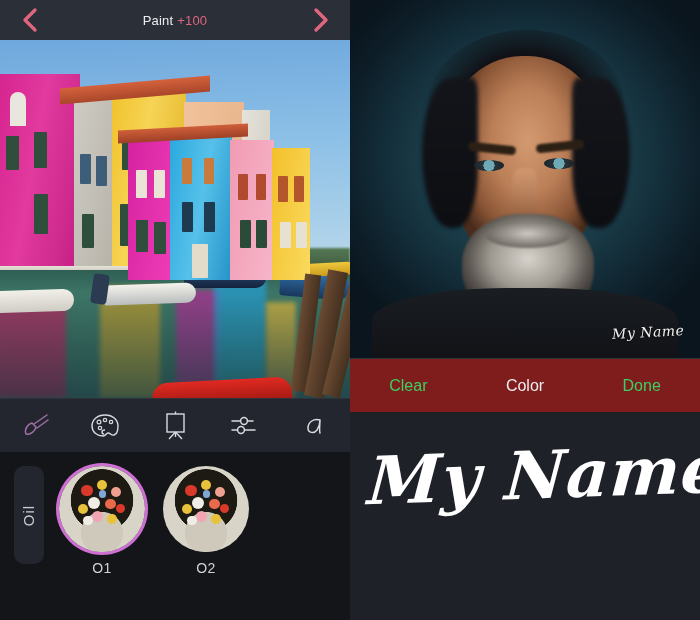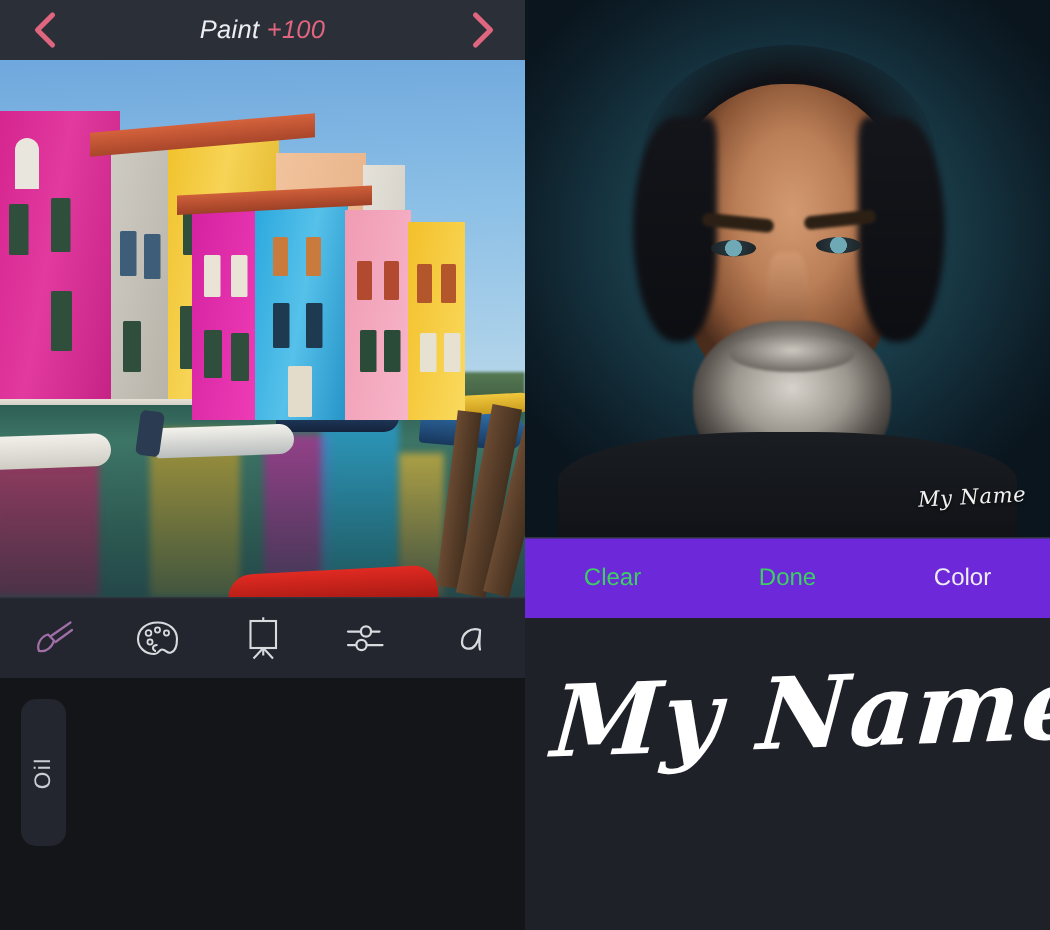--- a/index.html
+++ b/index.html
@@ -10,21 +10,21 @@
     overflow:hidden;
   }
   .screens { display:flex; width:700px; height:620px; }
 
   
   .panel-left { width:350px; height:620px; background:#1c1f26; position:relative; display:flex; flex-direction:column; }
   .header-left { height:40px; background:#2b2f38; display:flex; align-items:center; justify-content:space-between; padding:0 16px; flex:0 0 40px; }
   .header-right { height:40px; background:#323845; display:flex; align-items:center; justify-content:space-between; padding:0 16px; flex:0 0 40px; }
   .chev { width:26px; height:26px; display:flex; align-items:center; justify-content:center; cursor:pointer; }
   .chev svg { display:block; }
-  .hdr-title { font-size:17px; color:#eceef1; letter-spacing:.2px; font-weight:400;font-style:italic; }
+  .hdr-title { font-size:13px; color:#eceef1; letter-spacing:.2px; font-weight:400; }
   .hdr-badge { color:#e0657f; }
   .hdr-title-r { font-size:17px; color:#eceef1; letter-spacing:.2px; }
 
   
   .photo-left { position:relative; width:350px; height:358px; overflow:hidden; background:#7fb6e0; }
   .sky { position:absolute; inset:0;
     background:linear-gradient(178deg,#6fa8dd 0%,#8bbfe6 28%,#a8cfe9 52%,#bcd9ea 66%,#cfe0ea 74%,#cfe0ea 100%); }
   .treeline { position:absolute; left:190px; top:208px; width:160px; height:26px;
     background:linear-gradient(180deg,#4e7147,#2f4a2d); filter:blur(1.2px); opacity:.92; }
   
@@ -114,21 +114,21 @@
   .beard { position:absolute; left:112px; top:214px; width:132px; height:112px;
     background:radial-gradient(ellipse 60% 56% at 50% 40%, #d7d3cc 0%, #9d988f 48%, #5b5651 76%, #2b2826 100%);
     border-radius:44% 44% 50% 50%; filter:blur(.8px); }
   .mustache { position:absolute; left:136px; top:224px; width:84px; height:24px;
     background:radial-gradient(ellipse at 50% 40%, #cdc8c0, #6f6a64 70%, rgba(50,48,45,0)); border-radius:50%; filter:blur(1px);}
   .shirt { position:absolute; left:22px; top:288px; width:306px; height:74px;
     background:linear-gradient(180deg,#1a1d22,#101216); border-radius:44% 44% 0 0; }
   .sig-small { position:absolute; right:16px; bottom:18px; font-family:"DejaVu Serif", serif;
     font-style:italic; font-size:14px; color:#f2f2f0; letter-spacing:.5px; transform:rotate(-3deg); text-shadow:0 1px 2px rgba(0,0,0,.6); }
 
-  .toolbar-right { height:54px; background:#6d28d9; display:flex; align-items:center; flex:0 0 54px; border-top:1px solid #2f333c; }
+  .toolbar-right { height:54px; background:#7f1d1d; display:flex; align-items:center; flex:0 0 54px; border-top:1px solid #2f333c; }
   .tbtn { flex:1; text-align:center; font-size:16px; cursor:pointer; }
   .tbtn.green { color:#3ccf63; }
   .tbtn.white { color:#eceef1; }
 
   .signpad { flex:1; background:#1e2128; position:relative; overflow:hidden; }
   .sig-big { position:absolute; left:18px; top:24px; font-family:"DejaVu Serif", serif; font-style:italic;
     font-weight:700; font-size:66px; color:#ffffff; letter-spacing:1px; transform:rotate(-2deg) skewX(-6deg);
     white-space:nowrap; }
 </style>
 </head>
@@ -280,21 +280,57 @@
         </svg>
       </div>
     </div>
 
     <div class="tray">
       <div class="oil-tab">
         <span>Oil</span>
       </div>
       <div class="thumbs">
 
-
+        <div class="thumb-wrap">
+          <div class="thumb sel">
+            <div class="bouquet">
+              <div class="fl" style="left:26%;top:22%;width:13%;height:13%;background:#d8392b;"></div>
+              <div class="fl" style="left:44%;top:16%;width:12%;height:12%;background:#e8c23a;"></div>
+              <div class="fl" style="left:60%;top:24%;width:12%;height:12%;background:#f0a090;"></div>
+              <div class="fl" style="left:34%;top:36%;width:14%;height:14%;background:#f0ede6;"></div>
+              <div class="fl" style="left:54%;top:38%;width:12%;height:12%;background:#e86a4a;"></div>
+              <div class="fl" style="left:22%;top:44%;width:12%;height:12%;background:#e8c23a;"></div>
+              <div class="fl" style="left:66%;top:44%;width:11%;height:11%;background:#d8392b;"></div>
+              <div class="fl" style="left:38%;top:52%;width:13%;height:13%;background:#f2a6b4;"></div>
+              <div class="fl" style="left:56%;top:56%;width:11%;height:11%;background:#e8c23a;"></div>
+              <div class="fl" style="left:28%;top:58%;width:11%;height:11%;background:#f0ede6;"></div>
+              <div class="fl" style="left:46%;top:28%;width:9%;height:9%;background:#7fa8d8;"></div>
+            </div>
+          </div>
+          <div class="tlabel">O1</div>
+        </div>
+
+        <div class="thumb-wrap">
+          <div class="thumb">
+            <div class="bouquet">
+              <div class="fl" style="left:26%;top:22%;width:13%;height:13%;background:#d8392b;"></div>
+              <div class="fl" style="left:44%;top:16%;width:12%;height:12%;background:#e8c23a;"></div>
+              <div class="fl" style="left:60%;top:24%;width:12%;height:12%;background:#f0a090;"></div>
+              <div class="fl" style="left:34%;top:36%;width:14%;height:14%;background:#f0ede6;"></div>
+              <div class="fl" style="left:54%;top:38%;width:12%;height:12%;background:#e86a4a;"></div>
+              <div class="fl" style="left:22%;top:44%;width:12%;height:12%;background:#e8c23a;"></div>
+              <div class="fl" style="left:66%;top:44%;width:11%;height:11%;background:#d8392b;"></div>
+              <div class="fl" style="left:38%;top:52%;width:13%;height:13%;background:#f2a6b4;"></div>
+              <div class="fl" style="left:56%;top:56%;width:11%;height:11%;background:#e8c23a;"></div>
+              <div class="fl" style="left:28%;top:58%;width:11%;height:11%;background:#f0ede6;"></div>
+              <div class="fl" style="left:46%;top:28%;width:9%;height:9%;background:#7fa8d8;"></div>
+            </div>
+          </div>
+          <div class="tlabel">O2</div>
+        </div>
 
 
       </div>
     </div>
   </div>
 
   <div class="panel-right">
 
 
     <div class="photo-right">
@@ -308,22 +344,22 @@
       <div class="eye eye-r"></div>
       <div class="nose"></div>
       <div class="beard"></div>
       <div class="mustache"></div>
       <div class="shirt"></div>
       <div class="sig-small">My Name</div>
     </div>
 
     <div class="toolbar-right">
       <div class="tbtn green">Clear</div>
+      <div class="tbtn white">Color</div>
       <div class="tbtn green">Done</div>
-      <div class="tbtn white">Color</div>
     </div>
 
     <div class="signpad">
       <div class="sig-big">My Name</div>
     </div>
   </div>
 
 </div>
 
 </body></html>

